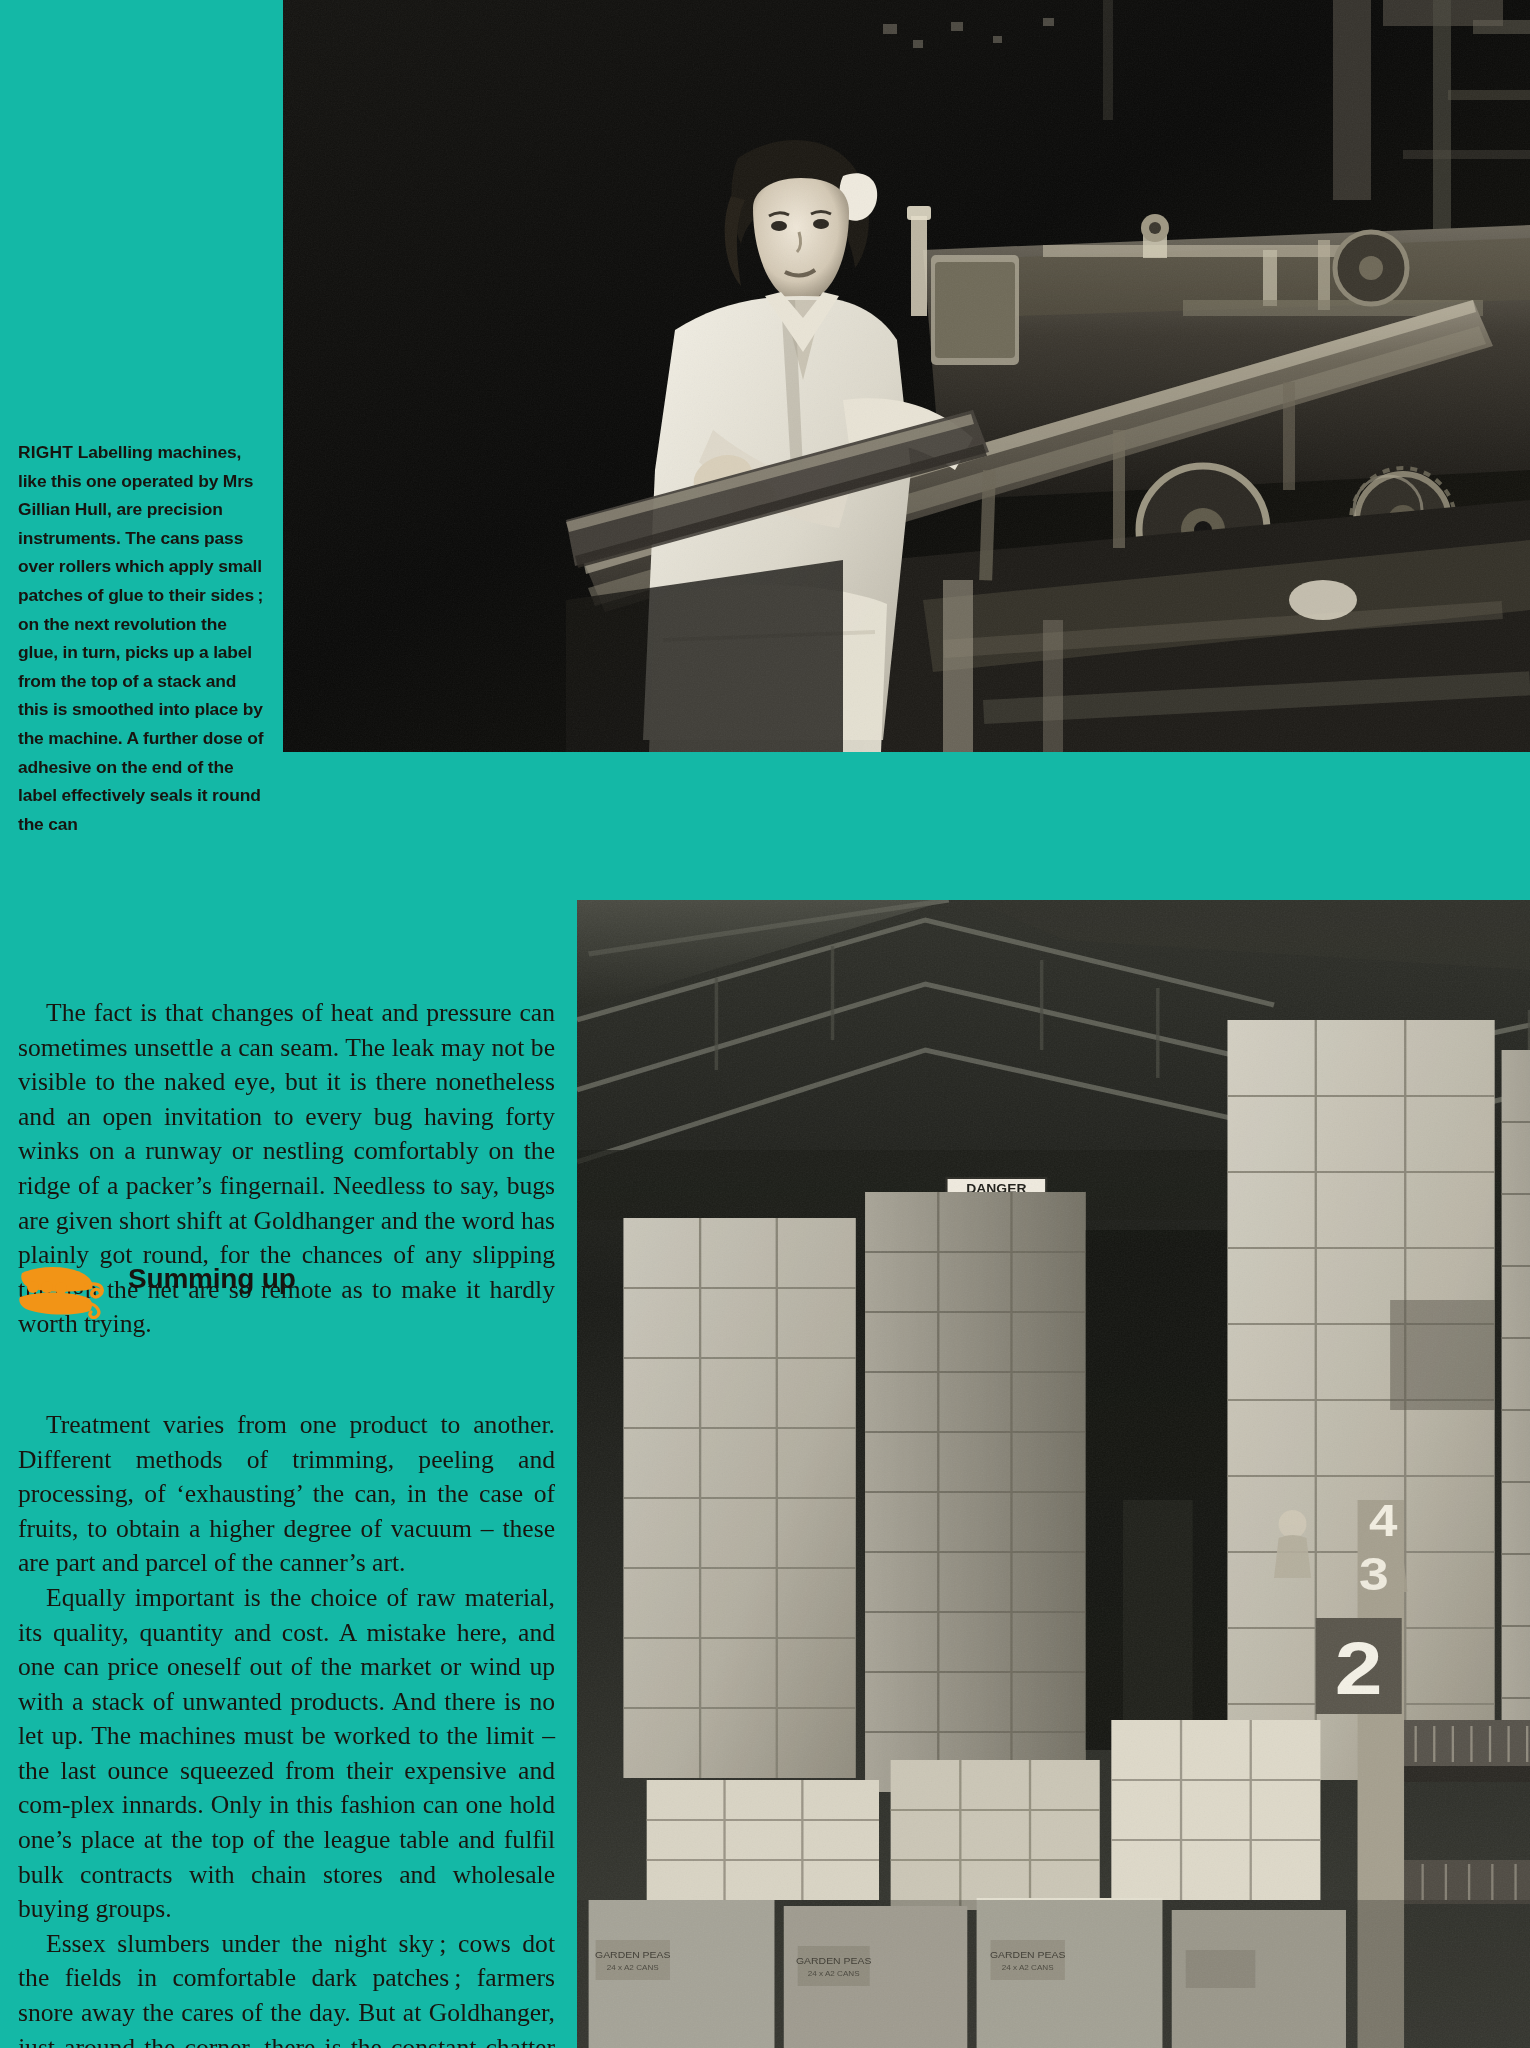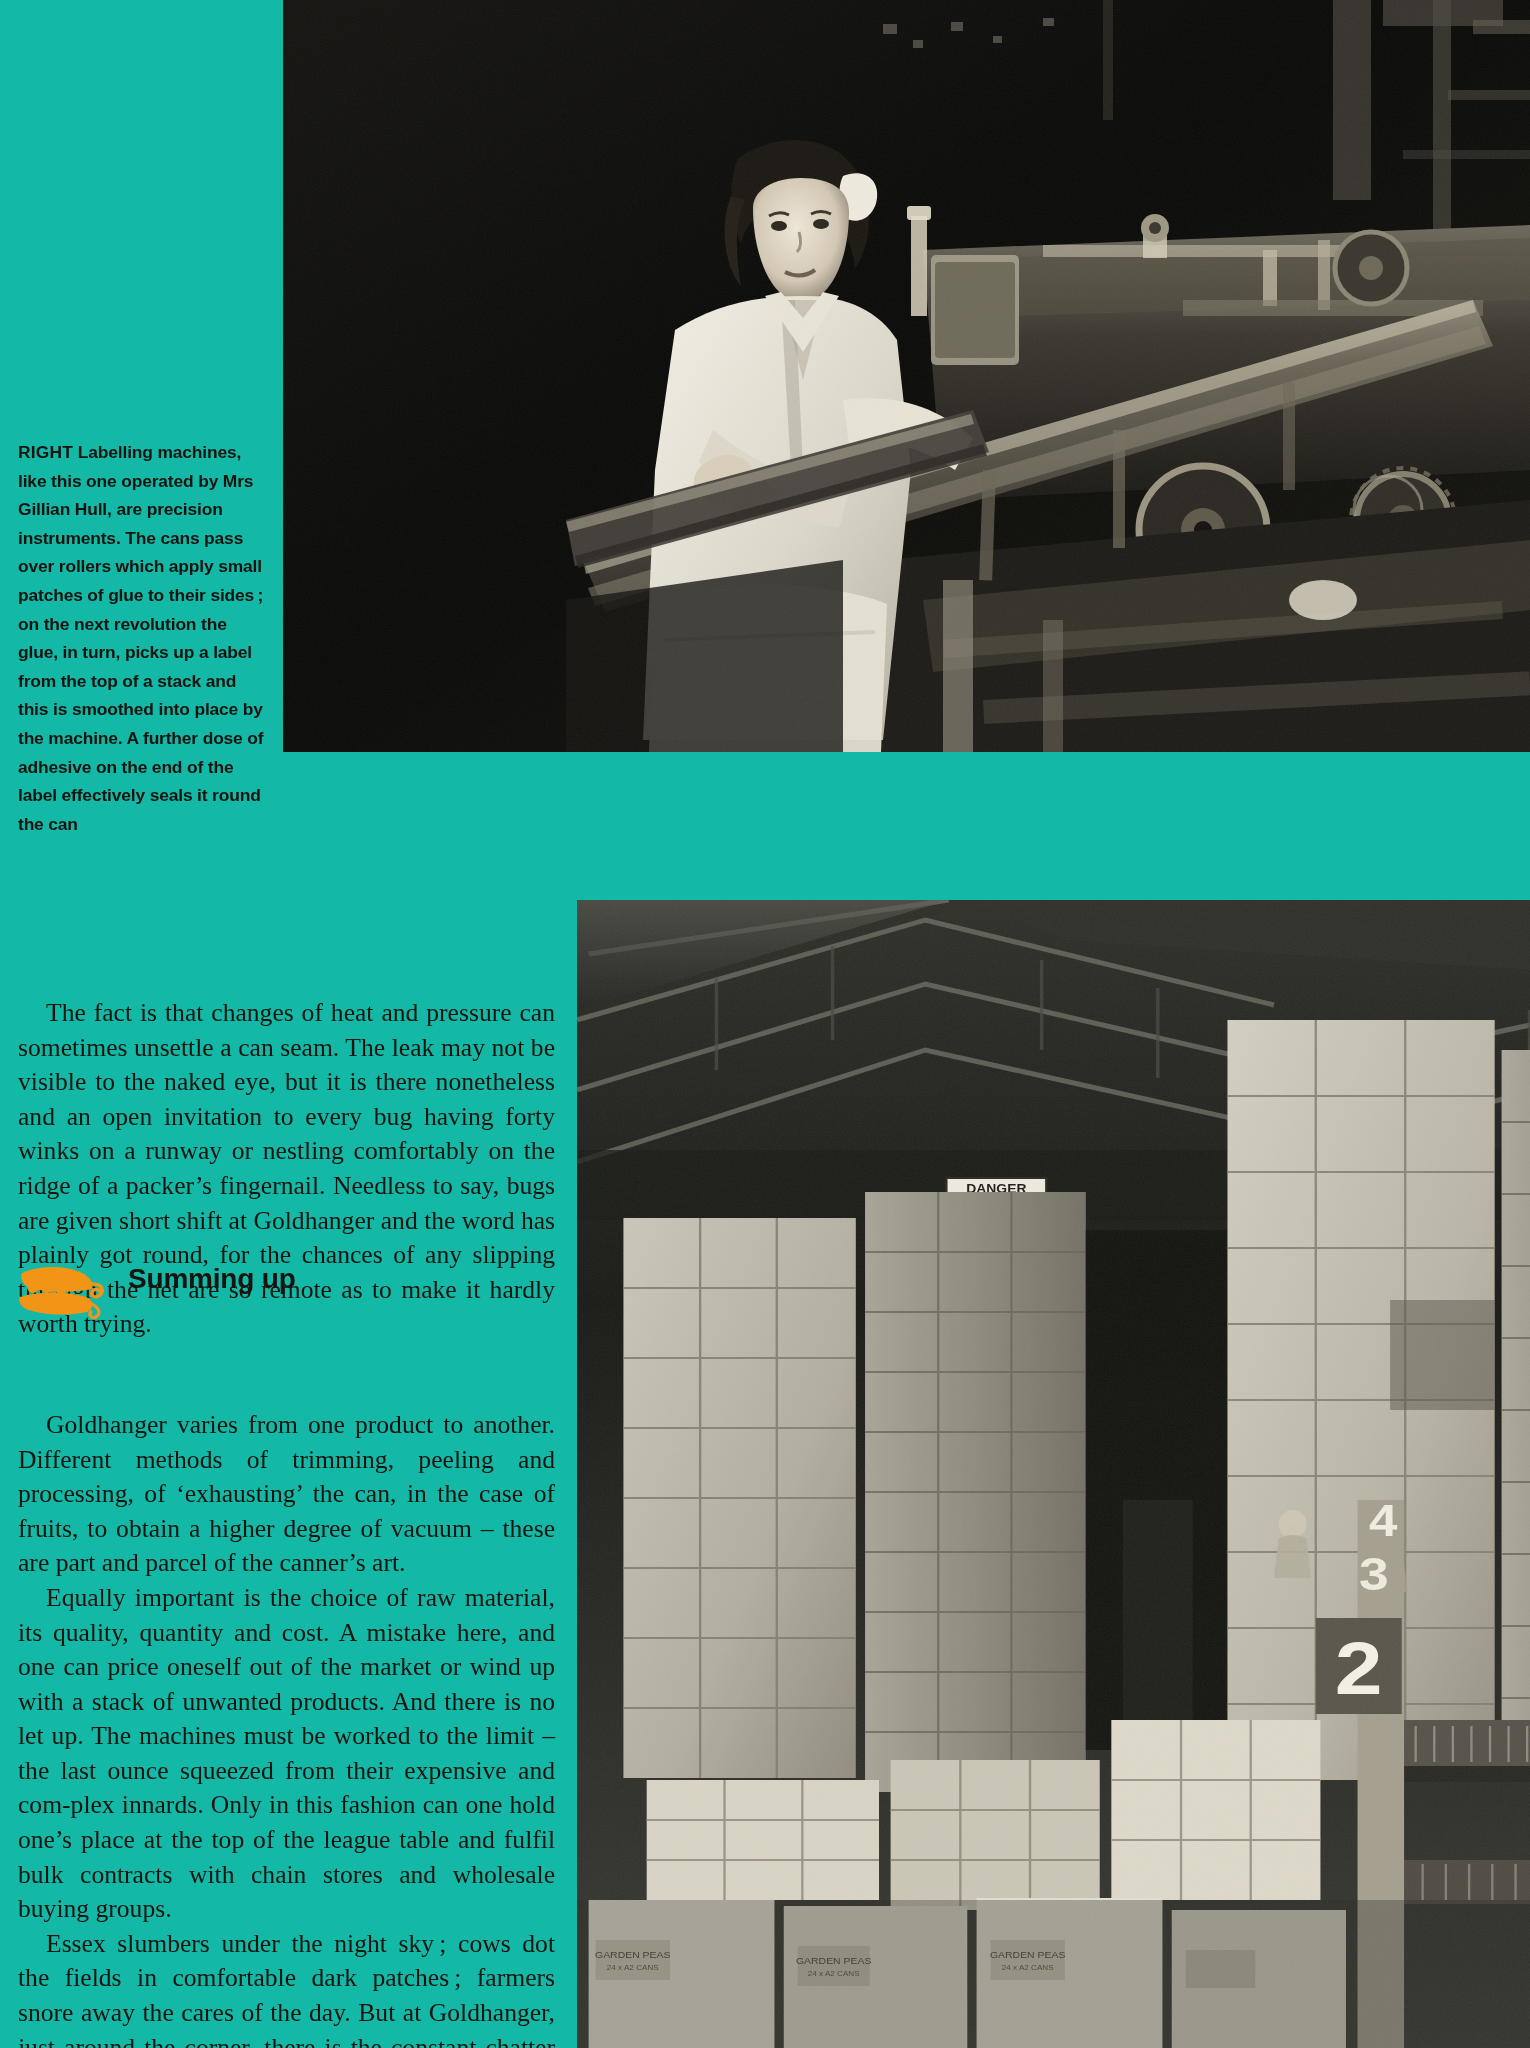--- a/index.html
+++ b/index.html
@@ -286,21 +286,21 @@
     </svg>
   </div>
 
   <div class="caption-left">
     <span class="lead">RIGHT</span><span> Labelling machines, like this one operated by Mrs Gillian Hull, are precision instruments. The cans pass over rollers which apply small patches of glue to their sides ; on the next revolution the glue, in turn, picks up a label from the top of a stack and this is smoothed into place by the machine. A further dose of adhesive on the end of the label effectively seals it round the can</span>
   </div>
 
   <div class="body-col">
     <p>The fact is that changes of heat and pressure can sometimes unsettle a can seam. The leak may not be visible to the naked eye, but it is there nonetheless and an open invitation to every bug having forty winks on a runway or nestling comfortably on the ridge of a packer’s fingernail. Needless to say, bugs are given short shift at Goldhanger and the word has plainly got round, for the chances of any slipping through the net are so remote as to make it hardly worth trying.</p>
     <div style="height:66px"></div>
-    <p>Goldhanger varies from one product to another. Different methods of trimming, peeling and processing, of ‘exhausting’ the can, in the case of fruits, to obtain a higher degree of vacuum – these are part and parcel of the canner’s art.</p>
+    <p>Treatment varies from one product to another. Different methods of trimming, peeling and processing, of ‘exhausting’ the can, in the case of fruits, to obtain a higher degree of vacuum – these are part and parcel of the canner’s art.</p>
     <p>Equally important is the choice of raw material, its quality, quantity and cost. A mistake here, and one can price oneself out of the market or wind up with a stack of unwanted products. And there is no let up. The machines must be worked to the limit – the last ounce squeezed from their expensive and com-plex innards. Only in this fashion can one hold one’s place at the top of the league table and fulfil bulk contracts with chain stores and wholesale buying groups.</p>
     <p><span>Essex slumbers under the night sky ; cows dot the fields in comfortable dark patches ; farmers snore away the cares of the day. But at Goldhanger, just around the corner, there is the constant chatter of machinery and the headlights of fork-lift trucks lance out, probing the inky blackness, which brings the rest of the world to a standstill, with busy luminescent feelers. For there is work to be done. And there are men and women who do it admirably – even in the small hours</span></p>
   </div>
 
   <div class="heading-row">
     <svg class="pod-logo" viewBox="0 0 92 56">
       <path d="M4 10 C22 2 48 2 64 10 C72 14 76 20 74 26 C56 30 26 30 10 24 C4 21 2 14 4 10 Z" fill="#f29416"></path>
       <path d="M2 34 C20 28 50 28 68 34 C74 36 76 42 72 48 C52 54 22 52 8 46 C2 43 0 37 2 34 Z" fill="#f29416"></path>
       <circle cx="15" cy="24" r="6" fill="#f29416"></circle>
       <circle cx="29" cy="24" r="6" fill="#f29416"></circle>

